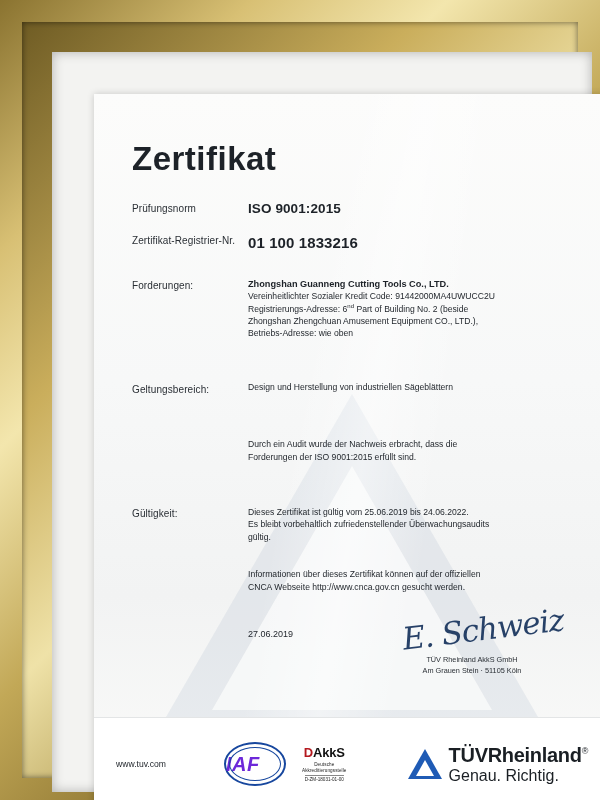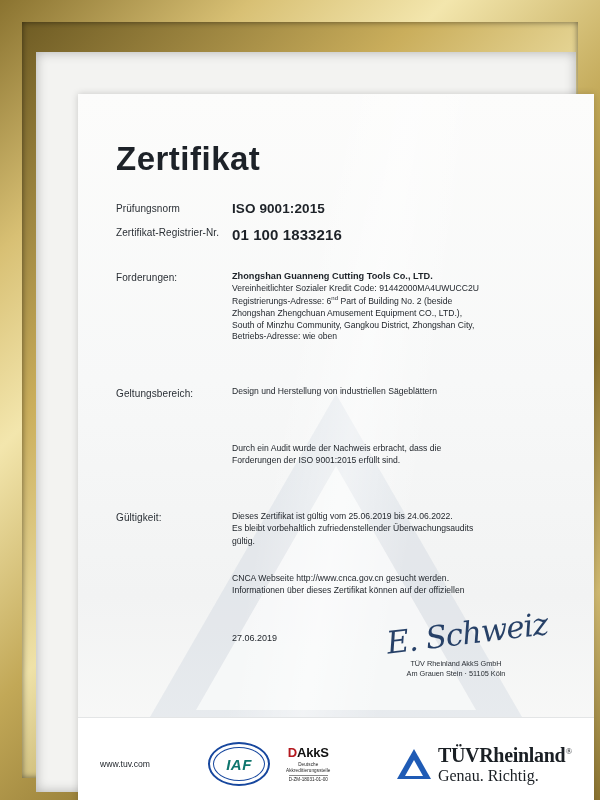--- a/index.html
+++ b/index.html
@@ -25,21 +25,21 @@
   .frame-inner-bevel {
     position: absolute;
     left: 22px; top: 22px;
     width: 556px; height: 756px;
     background: linear-gradient(135deg, #6f5c24 0%, #caae5c 30%, #efe2a8 50%, #a58e42 72%, #6b5922 100%);
     box-shadow: inset 0 0 6px rgba(0,0,0,.55);
     box-sizing: border-box;
   }
   .mat {
     position: absolute;
-    left: 14px; top: 30px;
+    left: 30px; top: 30px;
     width: 540px; height: 740px;
     background: #f3f3f1;
     box-shadow: inset 0 0 12px rgba(0,0,0,.28);
     box-sizing: border-box;
   }
 
   
   .sheet {
     position: absolute;
     left: 42px; top: 42px;
@@ -190,24 +190,24 @@
   .tuv-url {
     font-size: 8.6px;
     color: #1d2228;
     width: 92px;
     flex: 0 0 92px;
   }
   .iaf-logo {
     width: 58px; height: 40px;
     border: 2px solid #17479e;
     border-radius: 50%;
-    display: flex; align-items: center; justify-content: center;
-    color: #0f766e;
-    font-weight: 700;
-    font-size: 15px;
+    display: flex; align-items: center; 
+    color: #6d28d9;
+    font-weight: 700;
+    font-size: 20px;
     font-style: italic;
     letter-spacing: .5px;
     background: #fff;
     position: relative;
   }
   .iaf-logo::after {
     content: "";
     position: absolute;
     left: 3px; top: 3px; right: 3px; bottom: 3px;
     border: 1px solid #17479e;
@@ -257,21 +257,21 @@
   .tuv-tri::after {
     content: "";
     position: absolute;
     left: -9px;
     top: 11px;
     width: 0; height: 0;
     border-left: 9px solid transparent;
     border-right: 9px solid transparent;
     border-bottom: 16px solid #ffffff;
   }
-  .tuv-text { line-height: 1.1; font-family: Liberation Serif, serif; }
+  .tuv-text { line-height: 1.1; }
   .tuv-name {
     font-size: 20px;
     font-weight: 700;
     color: #1a1f24;
     letter-spacing: -.3px;
   }
   .tuv-reg { font-size: 9px; vertical-align: super; font-weight: 400; }
   .tuv-claim {
     font-size: 16px;
     color: #1a1f24;
@@ -292,36 +292,35 @@
 
         <div class="content">
 
           <div class="doc-title">Zertifikat</div>
 
           <div class="rows">
             <div class="row">
               <div class="label">Prüfungsnorm</div>
               <div class="value v-big">ISO 9001:2015</div>
             </div>
-            <div class="row" style="margin-top:8px">
+            <div class="row" style="margin-top:16px">
               <div class="label">Zertifikat-Registrier-Nr.</div>
               <div class="value v-mid">01 100 1833216</div>
             </div>
           </div>
 
           <div class="gap-md"></div>
 
           <div class="row">
             <div class="label">Forderungen:</div>
             <div class="value">
               <div class="v-strong">Zhongshan Guanneng Cutting Tools Co., LTD.</div>
               <div>Vereinheitlichter Sozialer Kredit Code: 91442000MA4UWUCC2U</div>
               <div><span>Registrierungs-Adresse: 6</span><span class="sup">nd</span><span> Part of Building No. 2 (beside</span></div>
               <div>Zhongshan Zhengchuan Amusement Equipment CO., LTD.),</div>
-              <div>South of Minzhu Community, Gangkou District, Zhongshan City,</div>
               <div>Betriebs-Adresse: wie oben</div>
             </div>
           </div>
 
           <div class="gap-lg"></div>
 
           <div class="row">
             <div class="label">Geltungsbereich:</div>
             <div class="value">Design und Herstellung von industriellen Sägeblättern</div>
           </div>
@@ -345,22 +344,22 @@
               <div>Es bleibt vorbehaltlich zufriedenstellender Überwachungsaudits</div>
               <div>gültig.</div>
             </div>
           </div>
 
           <div class="gap-md"></div>
 
           <div class="row">
             <div class="label"></div>
             <div class="value block-text">
+              <div>Informationen über dieses Zertifikat können auf der offiziellen</div>
               <div>CNCA Webseite http://www.cnca.gov.cn gesucht werden.</div>
-              <div>Informationen über dieses Zertifikat können auf der offiziellen</div>
             </div>
           </div>
 
           <div class="sig-area">
             <div class="sig-date">27.06.2019</div>
             <div class="sig-script">E. Schweiz</div>
             <div class="sig-org">
               <div>TÜV Rheinland AkkS GmbH</div>
               <div>Am Grauen Stein · 51105 Köln</div>
             </div>

